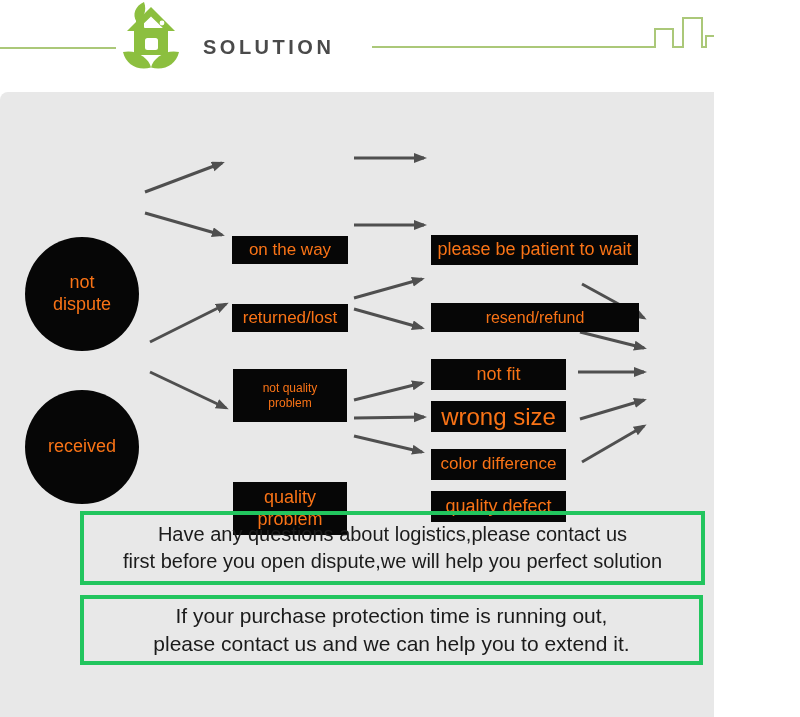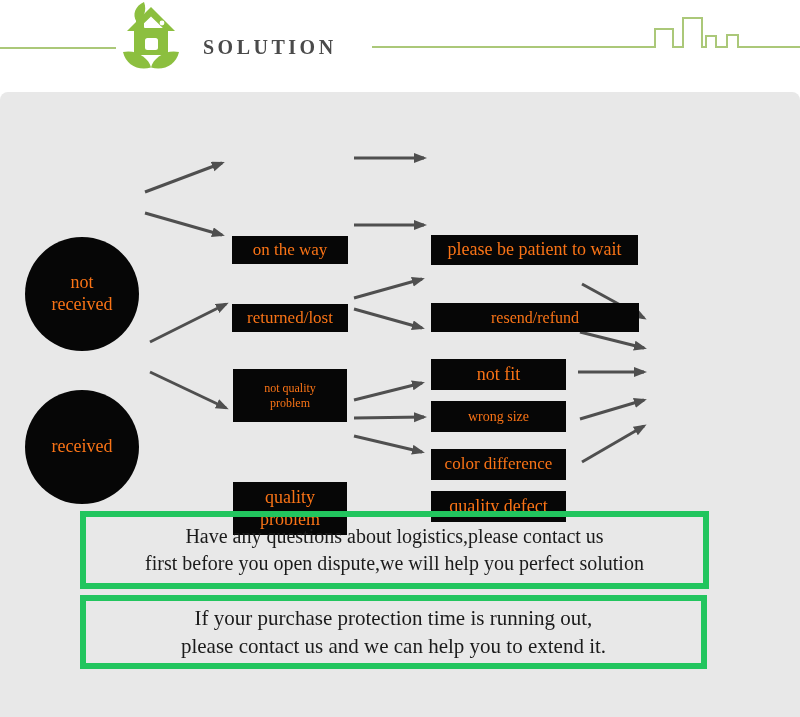--- a/index.html
+++ b/index.html
@@ -1,19 +1,20 @@
 <!DOCTYPE html>
 <html><head>
 <meta charset="utf-8">
 <style>
   html,body{margin:0;padding:0;background:#ffffff;}
   #stage{
-    position:relative;width:800px;height:717px;overflow:hidden;
-    font-family:Liberation Serif, serif;
+    position:relative;width:684px;height:717px;overflow:hidden;
+    font-family:Liberation Sans, sans-serif;
     background:#ffffff;
+    padding-left:30px;
   }
   
   .hline{position:absolute;height:2px;background:#abc879;}
   #hline-left{left:0;top:47px;width:116px;}
   #brand-icon{position:absolute;left:121px;top:1px;width:60px;height:70px;}
   #page-title{
     position:absolute;left:203px;top:36px;
     font-size:20px;font-weight:bold;letter-spacing:3.5px;color:#4a4a4a;
   }
   #skyline{position:absolute;left:372px;top:13px;width:428px;height:37px;}
@@ -32,28 +33,28 @@
   #src-not-received{left:25px;top:145px;width:114px;height:114px;font-size:18px;}
   #src-received{left:25px;top:298px;width:114px;height:114px;font-size:18px;}
   #outcome-circle{left:662px;top:317px;width:112px;height:112px;font-size:17px;}
   #box-on-the-way{left:232px;top:144px;width:116px;height:28px;font-size:17px;}
   #box-returned-lost{left:232px;top:212px;width:116px;height:28px;font-size:17px;}
   #box-not-quality{left:233px;top:277px;width:114px;height:53px;font-size:12px;}
   #box-quality{left:233px;top:390px;width:114px;height:53px;font-size:18px;}
   #box-please-wait{left:431px;top:143px;width:207px;height:30px;font-size:18px;}
   #box-resend-refund{left:431px;top:211px;width:208px;height:29px;font-size:16px;text-align:center;}
   #box-not-fit{left:431px;top:267px;width:135px;height:31px;font-size:18px;}
-  #box-wrong-size{left:431px;top:309px;width:135px;height:31px;font-size:14px;}
+  #box-wrong-size{left:431px;top:309px;width:135px;height:31px;font-size:24px;}
   #box-color-difference{left:431px;top:357px;width:135px;height:31px;font-size:17px;}
   #box-quality-defect{left:431px;top:399px;width:135px;height:31px;font-size:18px;}
   #box-damage{left:431px;top:445px;width:135px;height:31px;font-size:18px;}
   #arrow-layer{position:absolute;left:0;top:0;width:800px;height:625px;}
   
   .note{
-    position:absolute;border:6px solid #22c55e;color:#1b1b1b;
+    position:absolute;border:4px solid #22c55e;color:#1b1b1b;
     display:flex;align-items:center;justify-content:center;text-align:center;
     white-space:pre-line;
   }
   #note-logistics{left:80px;top:419px;width:617px;height:66px;font-size:20px;line-height:27px;}
   #note-protection{left:80px;top:503px;width:615px;height:62px;font-size:21px;line-height:28px;}
 </style>
 </head>
 <body>
 
 <div id="stage">
@@ -102,21 +103,21 @@
         <line x1="354" y1="344" x2="422" y2="360"></line>
         <line x1="582" y1="192" x2="644" y2="226"></line>
         <line x1="580" y1="240" x2="644" y2="256"></line>
         <line x1="578" y1="280" x2="644" y2="280"></line>
         <line x1="580" y1="327" x2="644" y2="308"></line>
         <line x1="582" y1="370" x2="644" y2="334"></line>
       </g>
     </svg>
 
     <div class="node circle" id="src-not-received">not
-received</div>
+dispute</div>
     <div class="node circle" id="src-received">received</div>
 
     <div class="node" id="box-on-the-way">on the way</div>
     <div class="node" id="box-returned-lost">returned/lost</div>
     <div class="node" id="box-please-wait">please be patient to wait</div>
     <div class="node" id="box-resend-refund">resend/refund</div>
 
     <div class="node" id="box-not-quality">not quality
 problem</div>
     <div class="node" id="box-quality">quality

